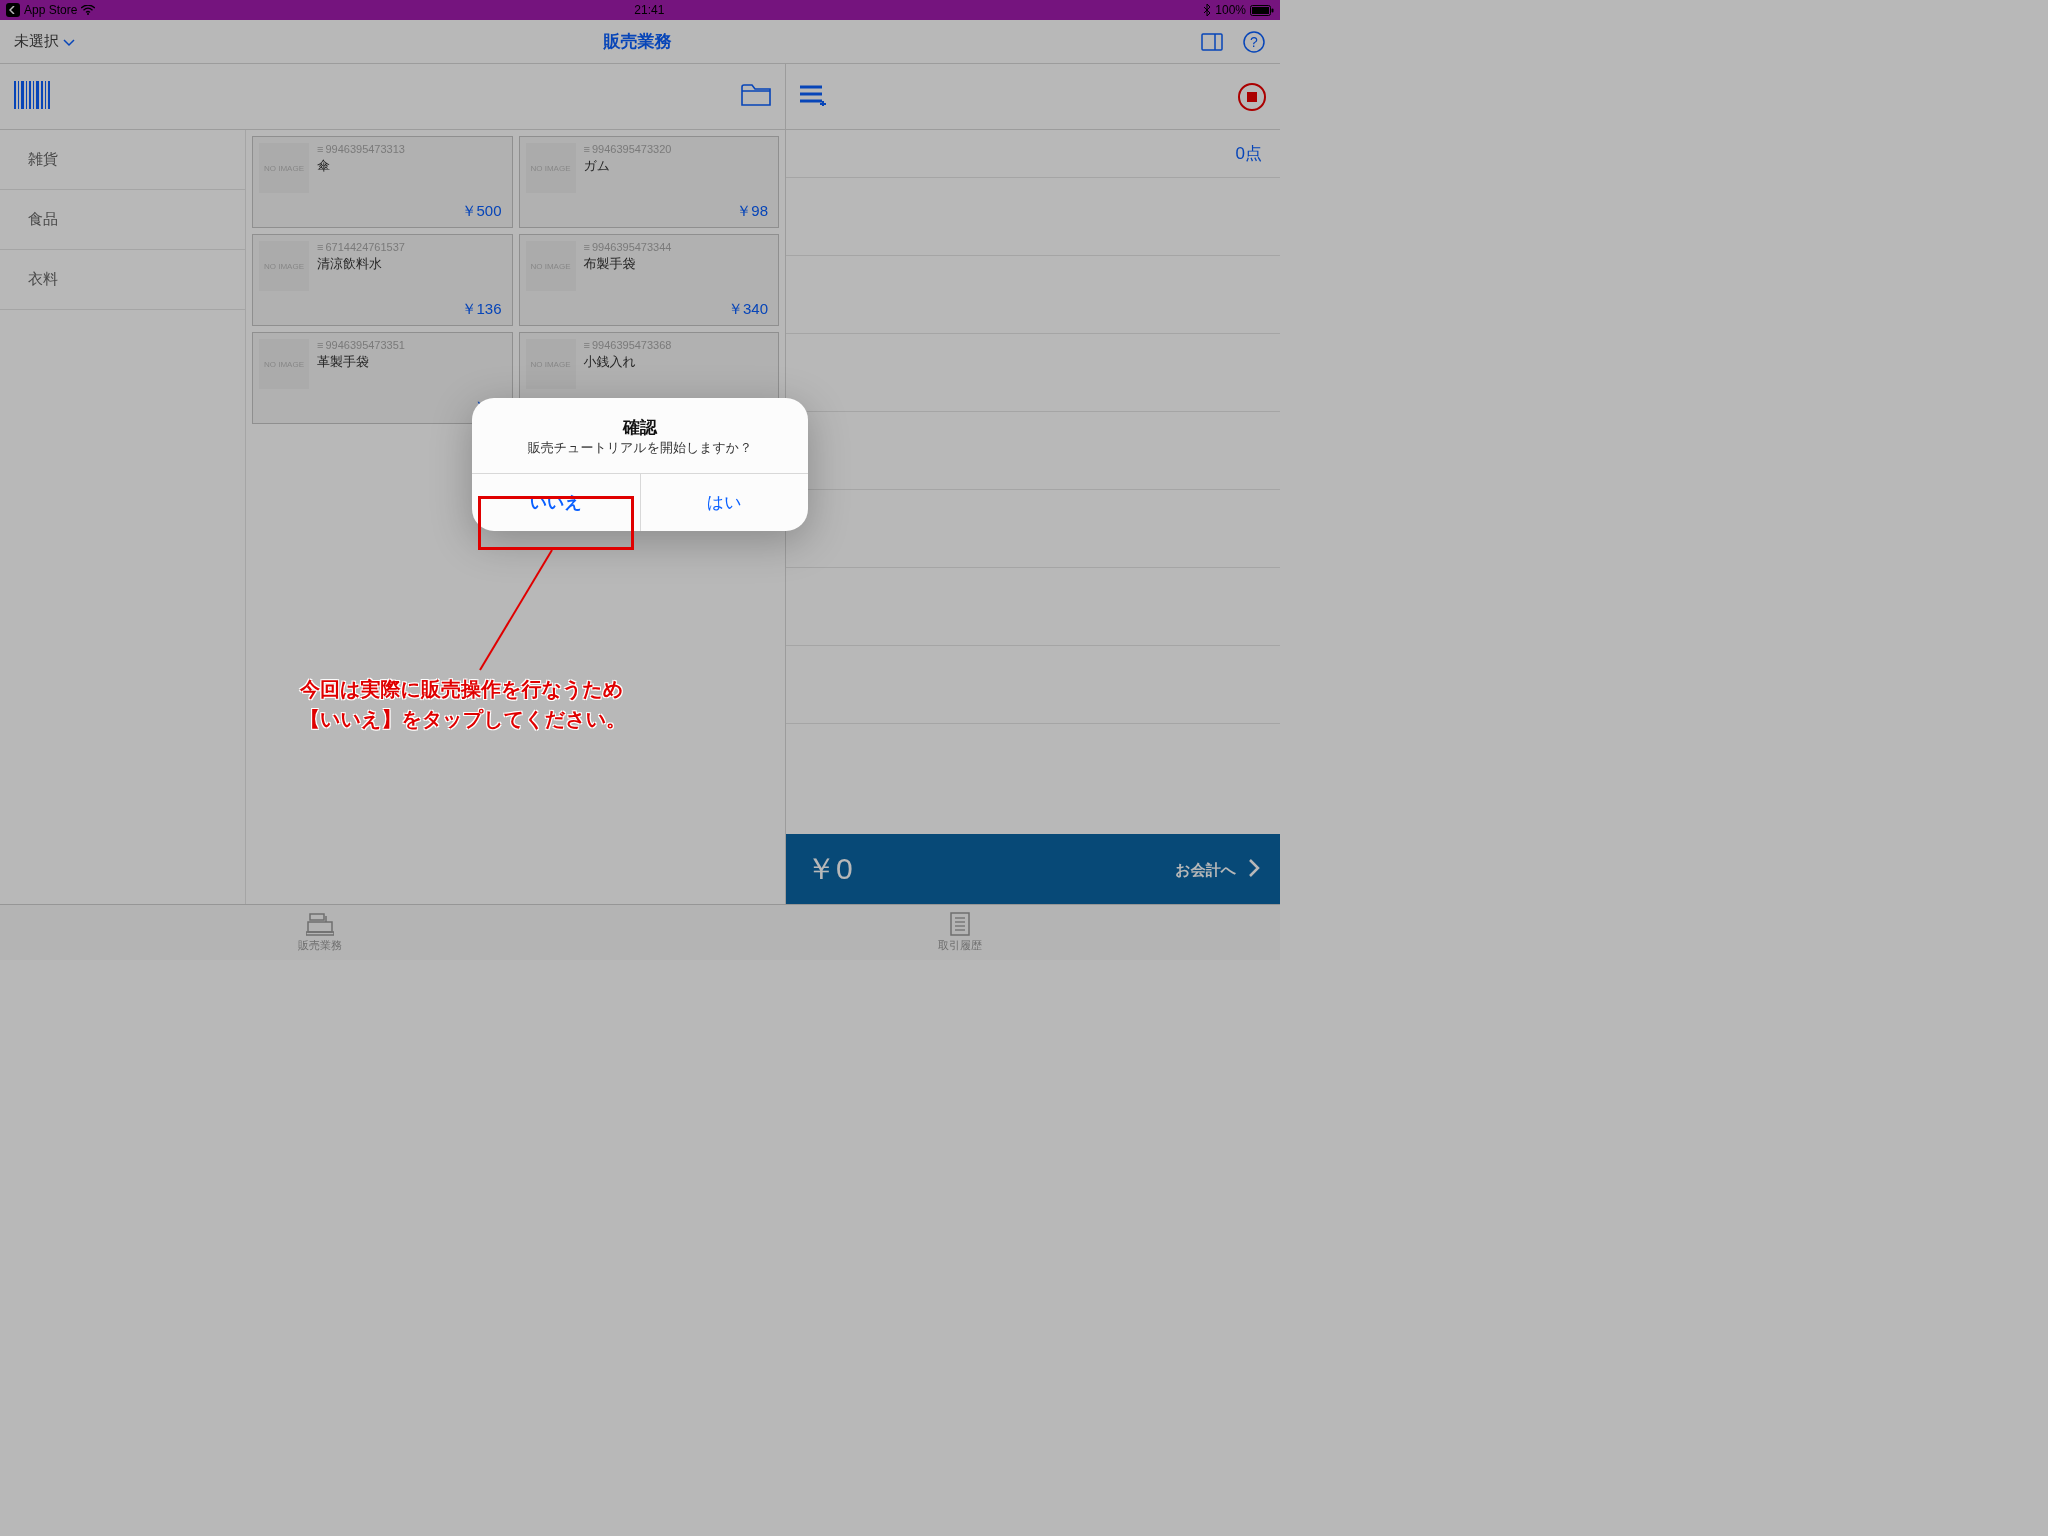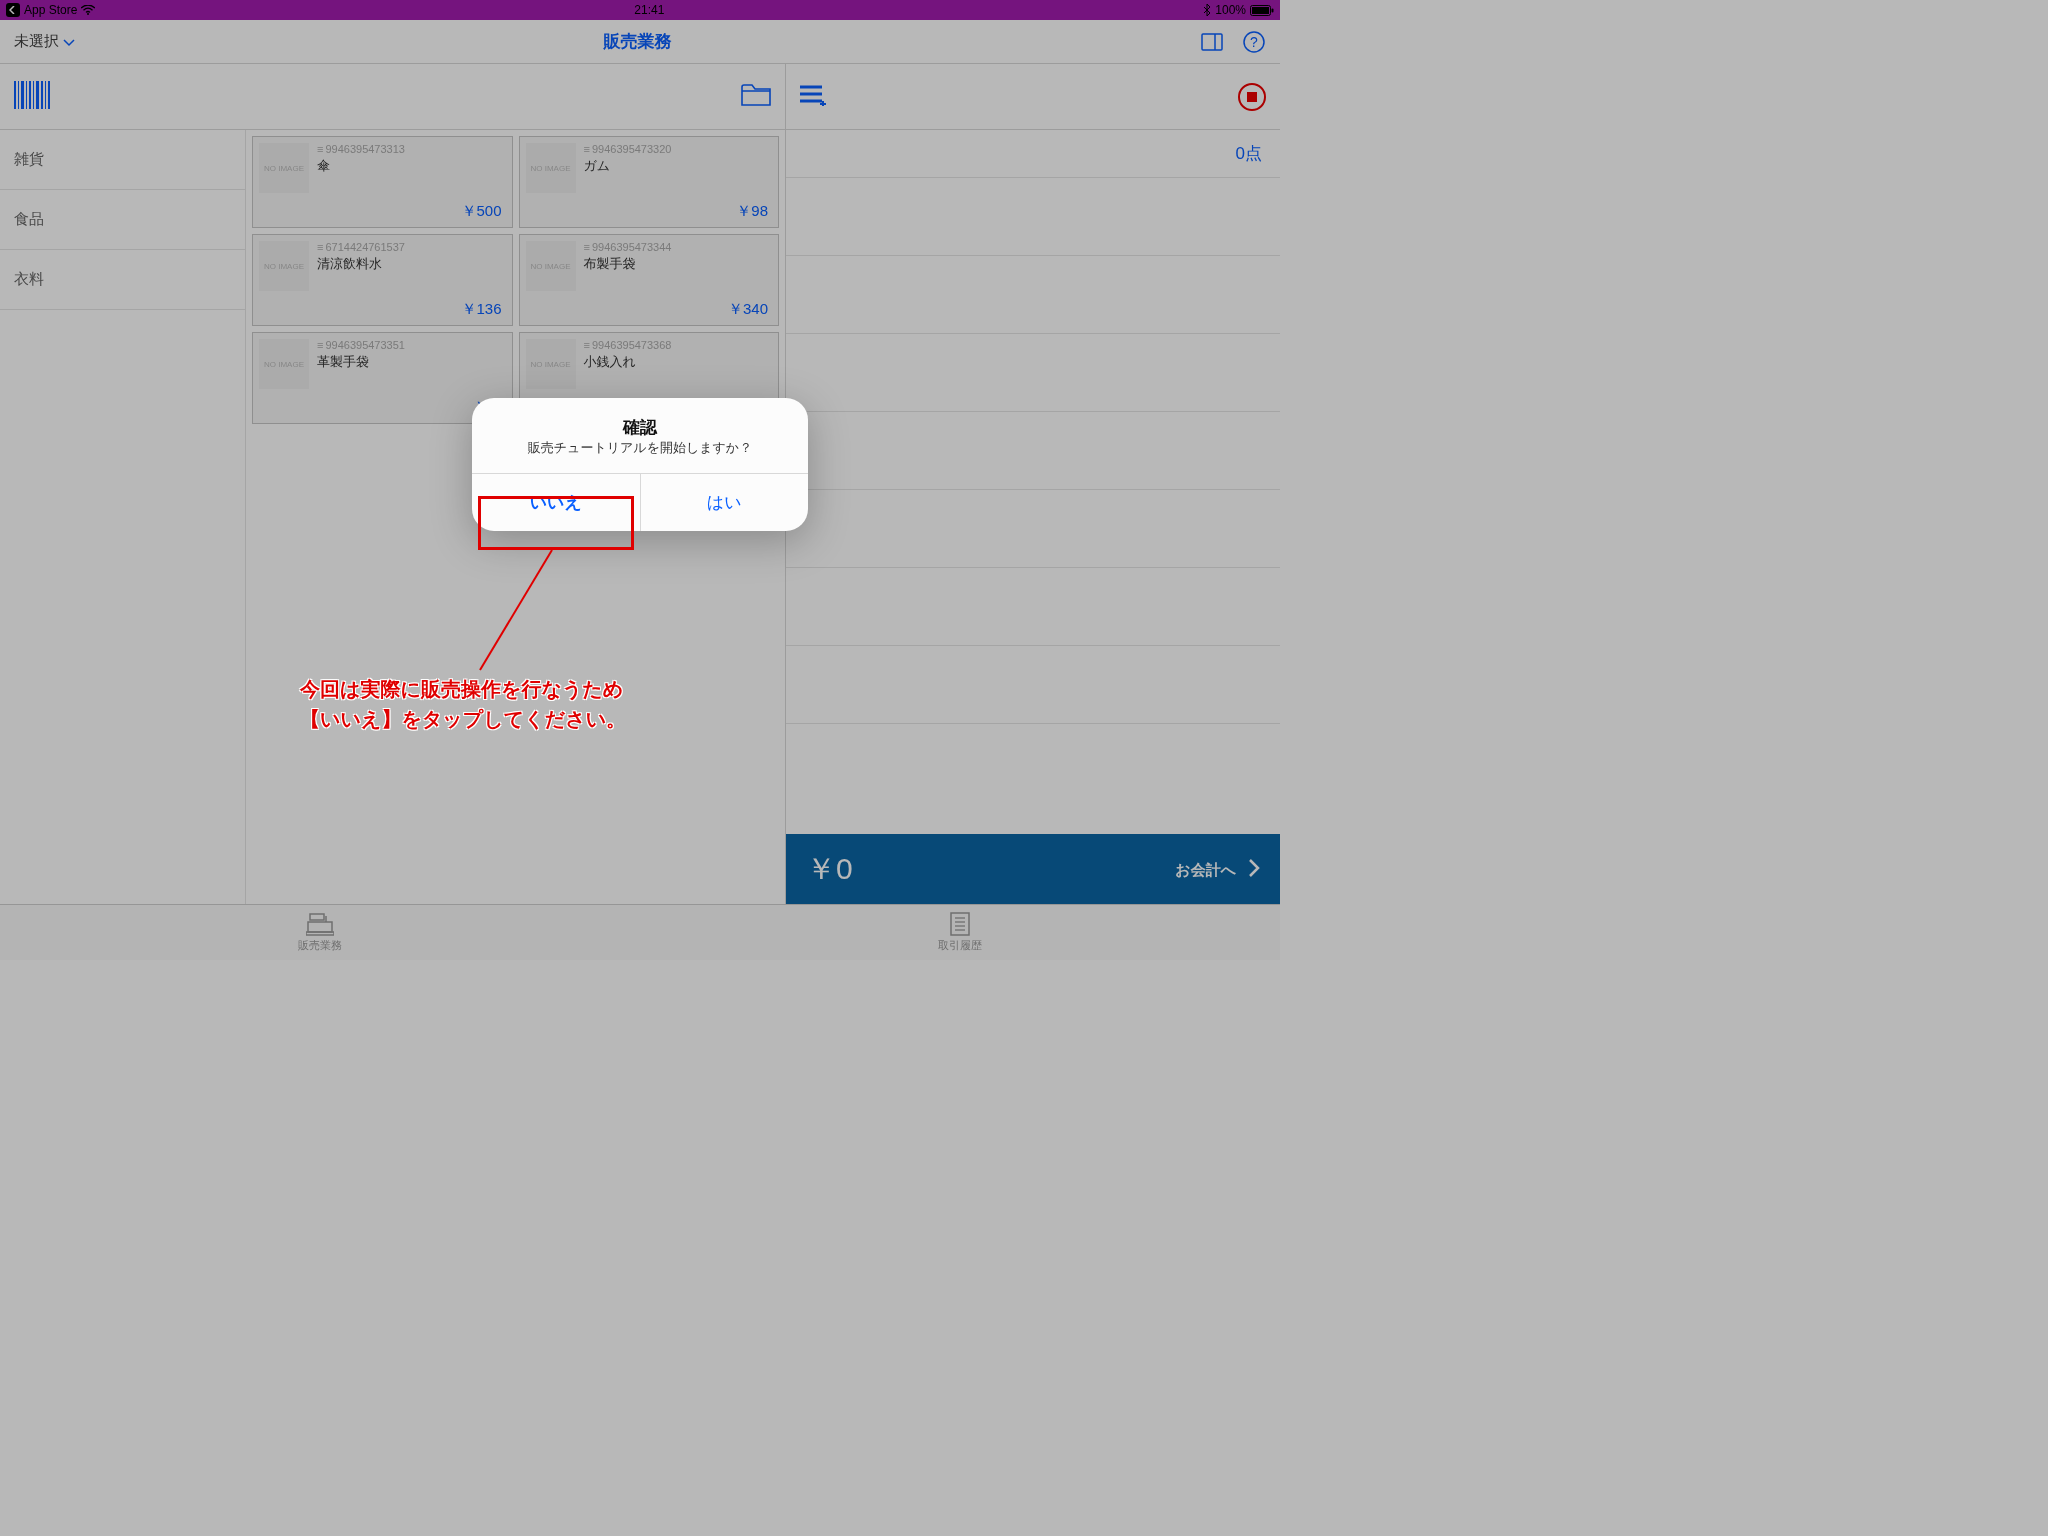--- a/index.html
+++ b/index.html
@@ -18,21 +18,21 @@
 
   .main { display:flex; height: calc(100% - 20px - 44px - 56px); }
 
   .left-pane { width: 786px; border-right: 1px solid #d9d9d9; display:flex; flex-direction:column; }
   .left-toolbar { height: 66px; border-bottom:1px solid #d9d9d9; display:flex; align-items:center; justify-content:space-between; padding: 0 14px; }
   .barcode-icon { color:#0a60ff; }
   .folder-icon { color:#0a60ff; }
   .left-body { display:flex; flex:1; overflow:hidden; }
   .categories { width: 246px; border-right:1px solid #e5e5e5; }
   .cat-header { height:62px; display:flex; align-items:center; gap:10px; padding:0 14px; border-bottom:1px solid #e5e5e5; font-size:16px; color:#333; }
-  .cat-item { height:60px; display:flex; align-items:center; padding:0 14px; border-bottom:1px solid #e5e5e5; font-size:15px; color:#666; }
+  .cat-item { height:60px; display:flex; align-items:center; padding:0 28px; border-bottom:1px solid #e5e5e5; font-size:15px; color:#666; }
 
   .product-grid { flex:1; padding: 6px; display:grid; grid-template-columns: 1fr 1fr; grid-auto-rows: 92px; gap: 6px; align-content:start; }
   .product-card { border:1px solid #c7c7c7; background:#f5f5f5; position:relative; padding:6px; display:flex; }
   .noimg { width:50px; height:50px; background:#eee; color:#bbb; font-size:8px; display:flex; align-items:center; justify-content:center; margin-right:8px; }
   .pinfo { flex:1; }
   .pcode { color:#aaa; font-size:11px; display:flex; align-items:center; gap:2px; }
   .pname { font-size:13px; color:#333; margin-top:2px; }
   .pprice { position:absolute; bottom:6px; right:10px; color:#0a60ff; font-size:15px; }
 
   .right-pane { flex:1; display:flex; flex-direction:column; }

